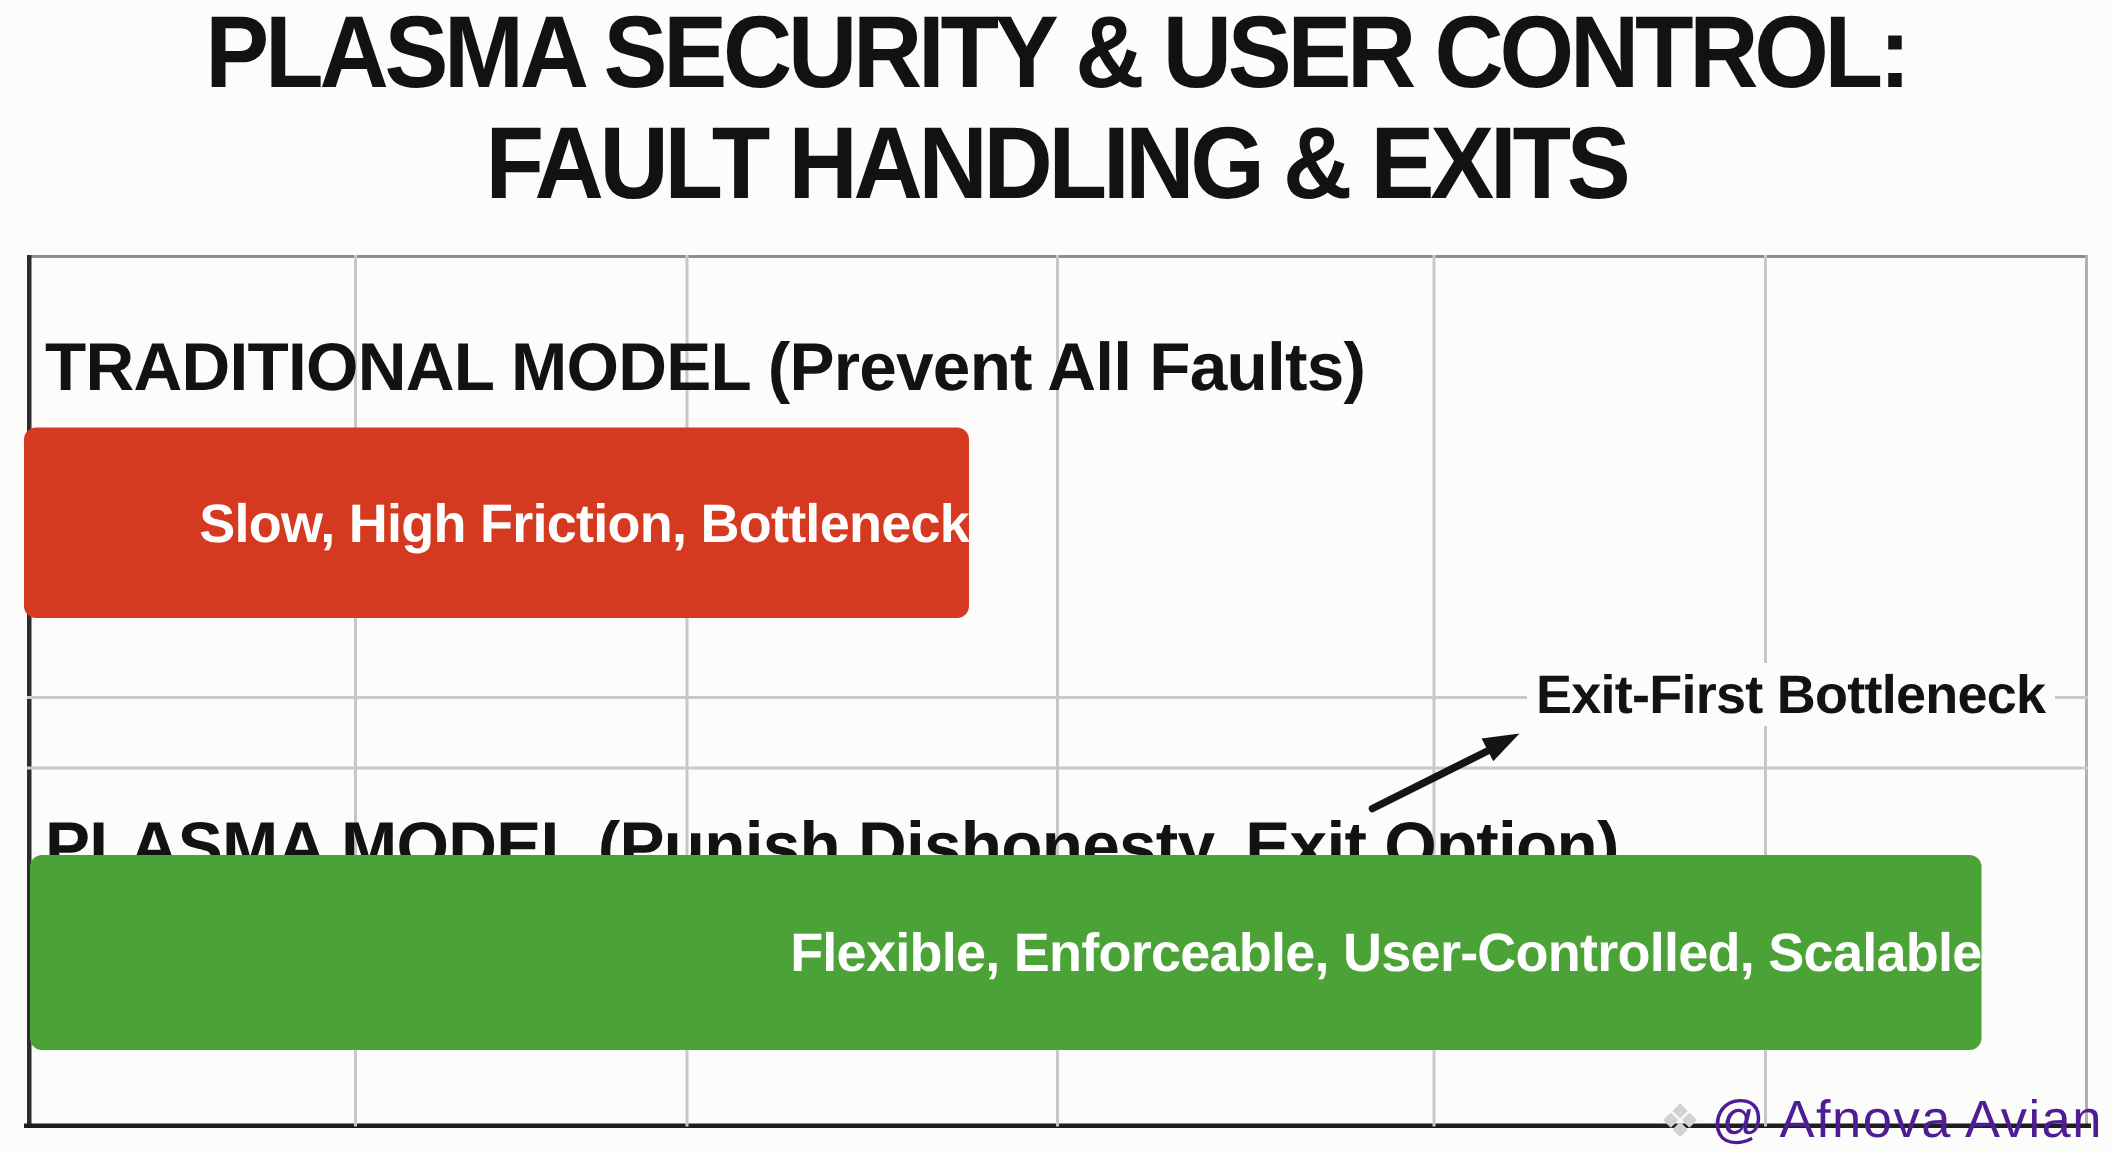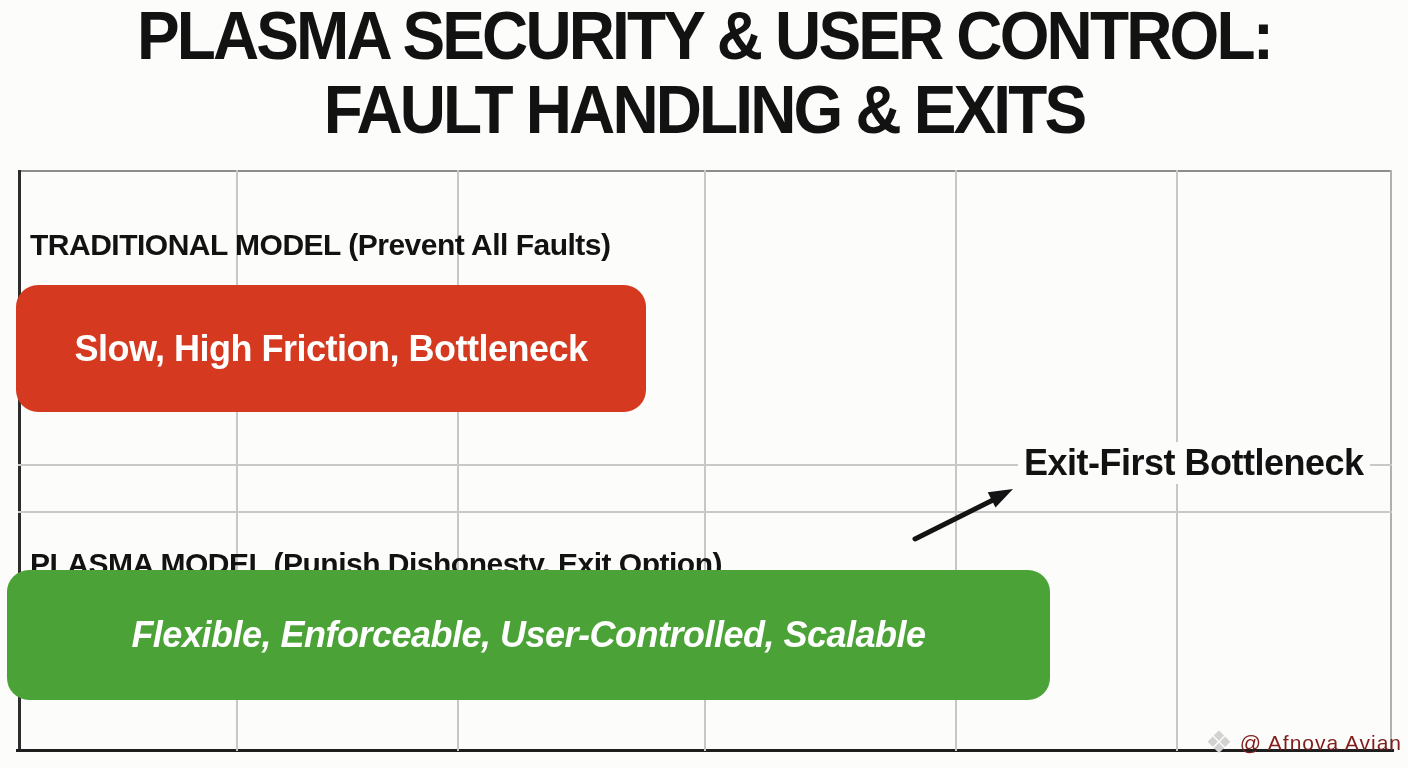--- a/index.html
+++ b/index.html
@@ -21,50 +21,50 @@
   
   .vline{top:170px;height:581px;width:2px;background:#c7c7c7;z-index:1;}
   .hline{left:18px;width:1374px;height:2px;background:#c9c9c9;z-index:1;}
   .border-top{left:18px;top:170px;width:1374px;height:2px;background:#8d8d8d;z-index:1;}
   .border-left{left:18px;top:170px;width:3px;height:581px;background:#2d2d2d;z-index:1;}
   .border-right{left:1390px;top:170px;width:2px;height:581px;background:#b0b0b0;z-index:1;}
   .border-bottom{left:16px;top:749px;width:1378px;height:3px;background:#1e1e1e;z-index:1;}
 
   
   .row-label{
-    color:#121212;font-weight:bold;font-size:30px;line-height:40px;
+    color:#121212;font-weight:bold;font-size:45px;line-height:40px;
     letter-spacing:-0.5px;white-space:nowrap;z-index:2;
   }
 
   
   .bar{
-    display:flex;align-items:center;justify-content:center;
-    border-radius:22px;z-index:2;
+    display:flex;align-items:center;justify-content:flex-end;
+    border-radius:8px;z-index:2;
   }
   .bar-text{
     color:#ffffff;font-weight:bold;font-size:36px;letter-spacing:-0.5px;
     white-space:nowrap;
   }
   .bar-traditional{left:16px;top:285px;width:630px;height:127px;background:#d53a20;}
-  .bar-plasma{left:7px;top:570px;width:1043px;height:130px;background:#4ba236;font-style:italic;}
+  .bar-plasma{left:20px;top:570px;width:1301px;height:130px;background:#4ba236;}
 
   
   .annotation-label{
     left:1018px;top:442px;color:#121212;font-weight:bold;font-size:36px;
     line-height:40px;letter-spacing:-0.5px;white-space:nowrap;
     background:#fcfcfa;padding:1px 6px;z-index:2;
   }
   .arrow{left:902px;top:474px;width:120px;height:80px;z-index:2;}
 
   
   .watermark{
     right:6px;top:727px;display:flex;align-items:center;gap:7px;z-index:3;
   }
   .watermark .wm-icon{font-size:31px;color:#d2d2d2;line-height:31px;}
-  .watermark .wm-text{font-size:21px;color:#7f1d1d;letter-spacing:1px;white-space:nowrap;}
+  .watermark .wm-text{font-size:35px;color:#4c1d95;letter-spacing:1px;white-space:nowrap;}
 </style>
 </head>
 <body>
 
 <div class="page">
 
   <div class="abs title">
     <div class="tline">PLASMA SECURITY &amp; USER CONTROL:</div>
     <div class="tline">FAULT HANDLING &amp; EXITS</div>
   </div>

